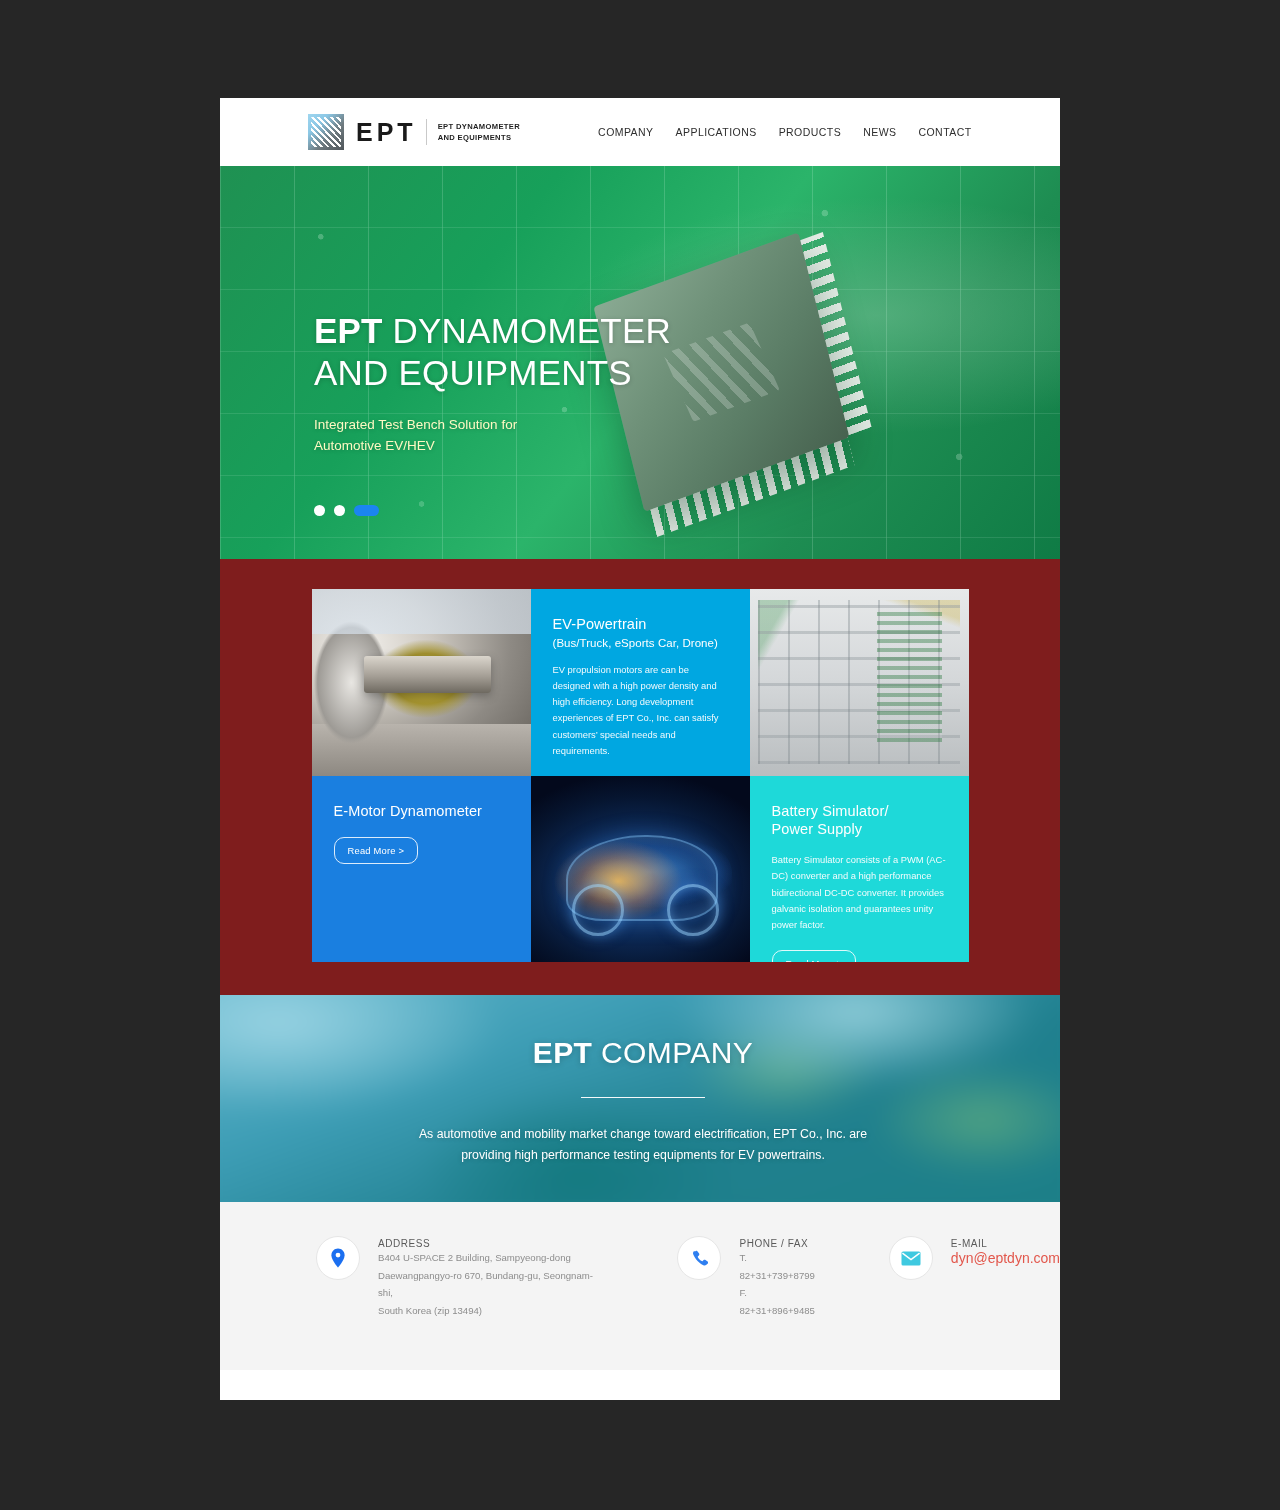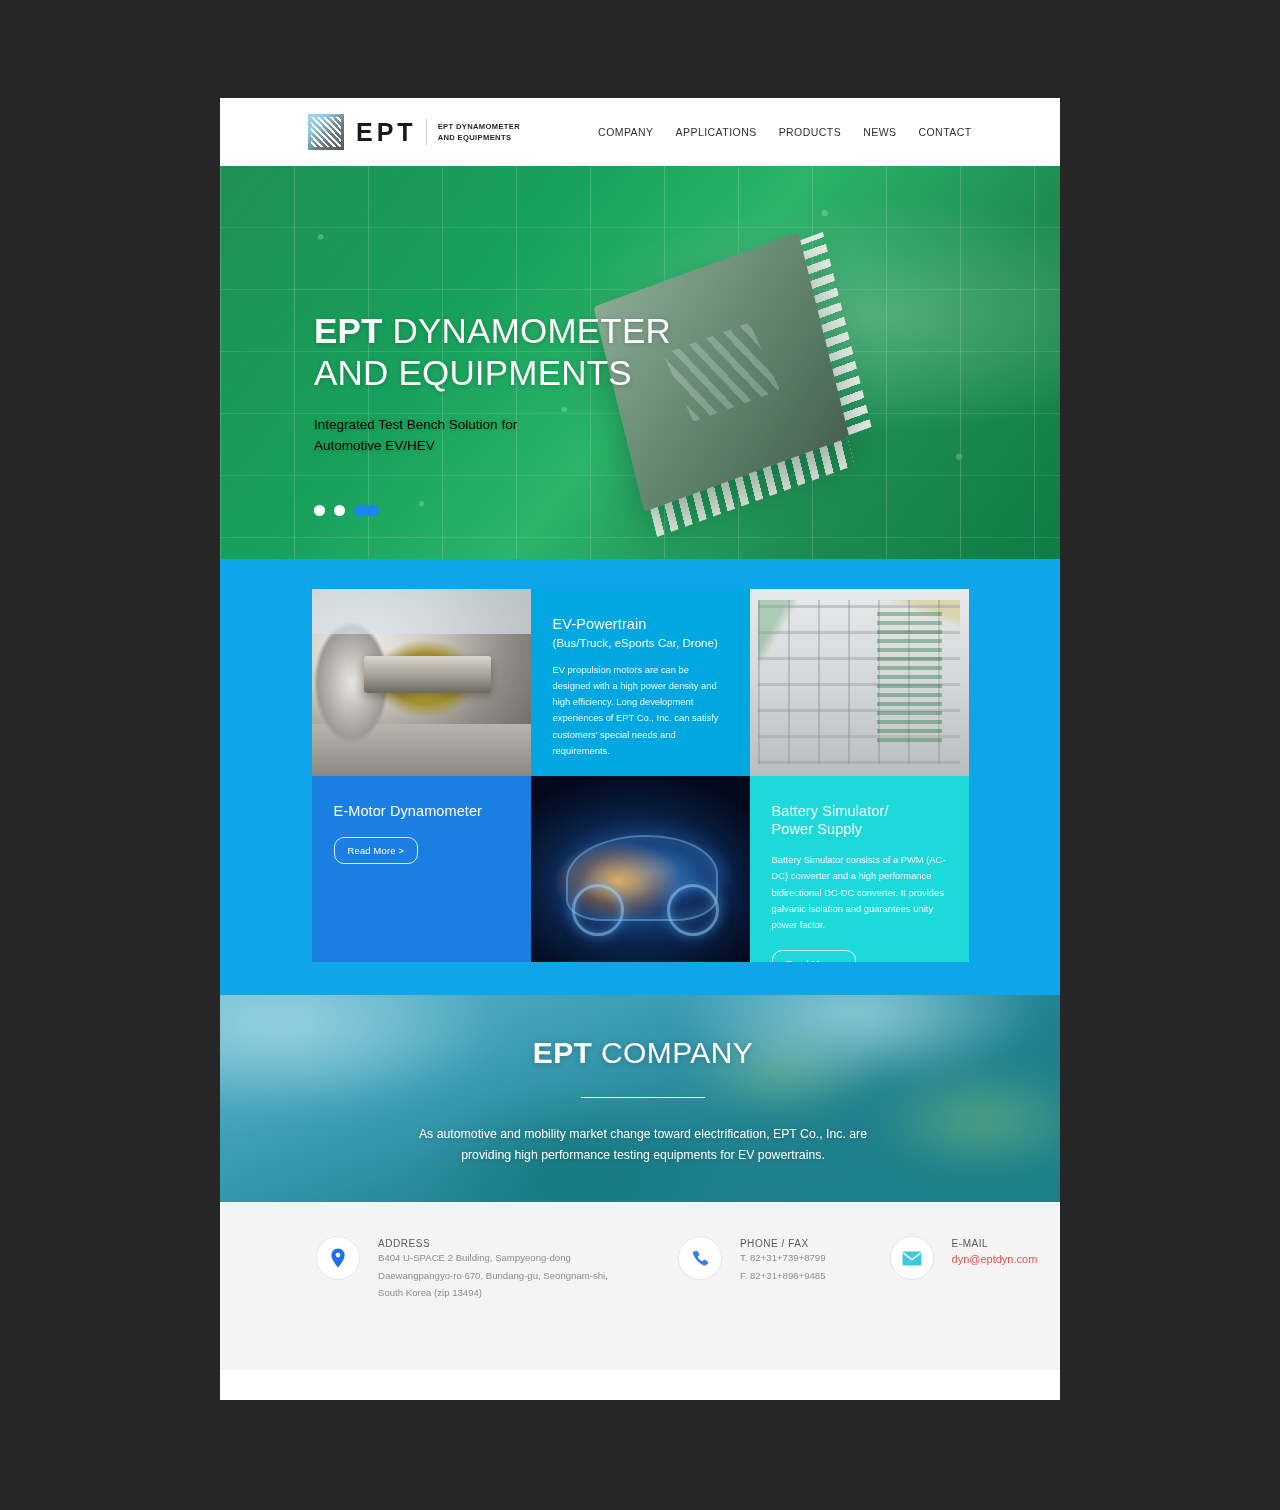--- a/index.html
+++ b/index.html
@@ -161,21 +161,21 @@
     color: #ffffff;
     font-weight: 300;
     letter-spacing: 0.2px;
     text-shadow: 0 1px 5px rgba(0,0,0,0.2);
   }
   .hero-title b { font-weight: 700; }
   .hero-sub {
     margin-top: 22px;
     font-size: 13.5px;
     line-height: 1.55;
-    color: #000000;
+    color: #fef9c3;
     font-weight: 400;
     text-shadow: 0 1px 4px rgba(0,0,0,0.18);
   }
   .dots {
     margin-top: 48px;
     display: flex;
     align-items: center;
     gap: 9px;
   }
   .dot {
@@ -185,21 +185,21 @@
     cursor: pointer;
   }
   .dot.active {
     width: 25px;
     border-radius: 6px;
     background: #1b85f0;
   }
 
   
   .cards-wrap {
-    background: #0ea5e9;
+    background: #7f1d1d;
     padding: 30px 0 33px 0;
   }
   .grid {
     position: relative;
     width: 657px;
     height: 373px;
     margin: 0 auto;
     display: grid;
     grid-template-columns: 1fr 1fr 1fr;
     grid-template-rows: 1fr 1fr;
@@ -400,21 +400,21 @@
     color: #5a5a5a;
     letter-spacing: 0.55px;
     font-weight: 400;
   }
   .cline {
     font-size: 9.6px;
     color: #8d8d8d;
     line-height: 1.85;
   }
   .cmail {
-    font-size: 11px;
+    font-size: 14px;
     color: #e2574c;
     text-decoration: none;
     cursor: pointer;
   }
 
   
   .copyright {
     background: #1d1d1d;
     height: 41px;
     display: flex;

